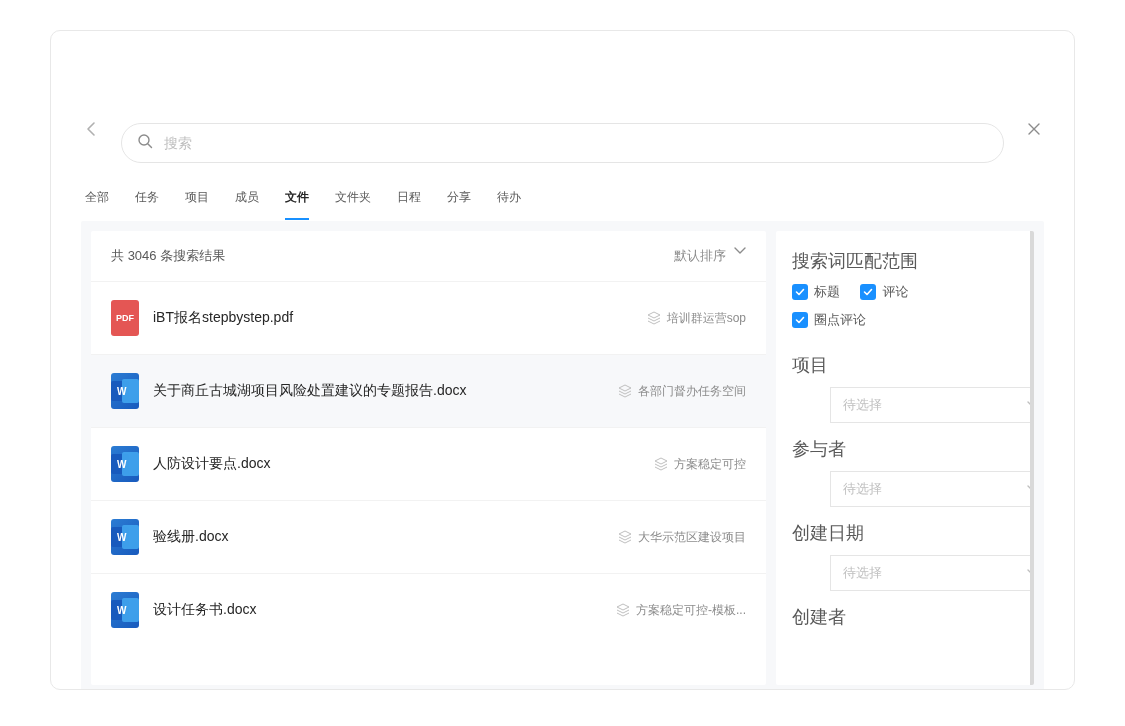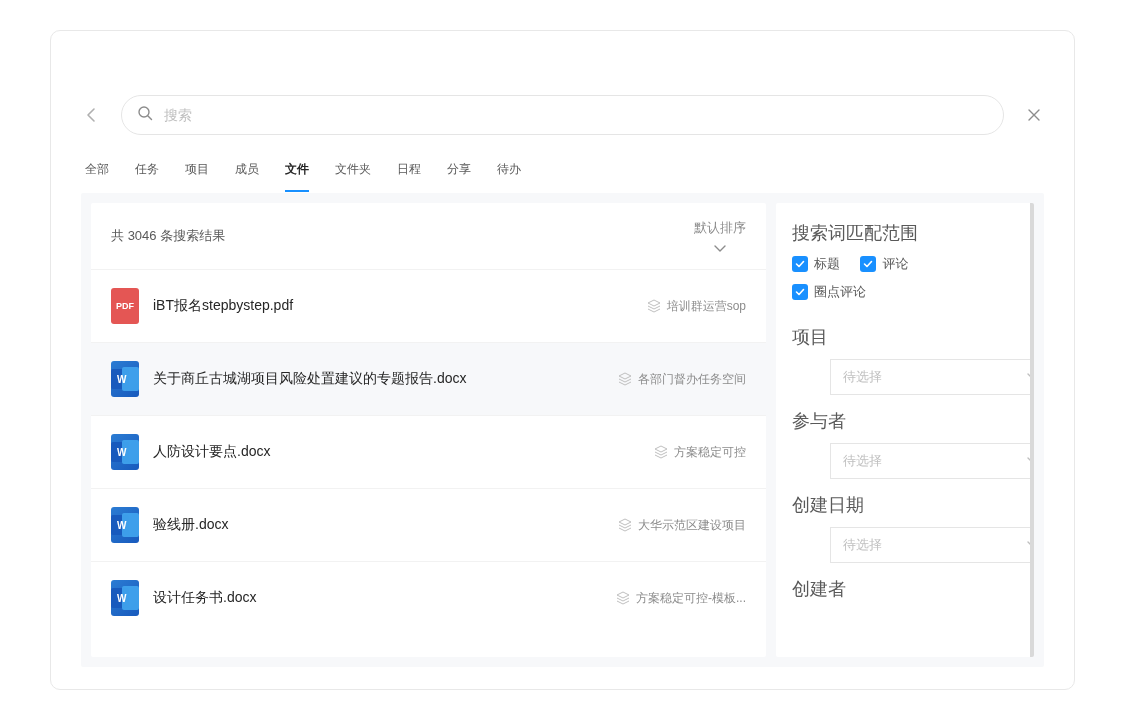--- a/index.html
+++ b/index.html
@@ -31,20 +31,21 @@
       justify-content: center;
       width: 20px;
       height: 20px;
       cursor: pointer;
       color: #b0b0b0;
       flex-shrink: 0;
     }
     .search-wrap {
       flex: 1;
       position: relative;
+      margin-top: 28px;
     }
     .search-input {
       width: 100%;
       height: 40px;
       border-radius: 20px;
       border: 1px solid #e5e5e5;
       outline: none;
       padding: 0 20px 0 42px;
       font-size: 14px;
       color: #333;
@@ -106,25 +107,24 @@
     .results-header {
       display: flex;
       align-items: center;
       justify-content: space-between;
       padding: 16px 20px;
       font-size: 13px;
       color: #595959;
     }
     .sort-trigger {
       display: inline-flex;
-      align-items: center;
+      align-items: flex-start;
       gap: 8px;
       color: #8c8c8c;
       cursor: pointer;
-      flex-direction: column;
     }
     .list { overflow: auto; flex: 1; }
     .row {
       display: flex;
       align-items: center;
       padding: 18px 20px;
       gap: 14px;
       cursor: pointer;
       border-top: 1px solid #f2f2f2;
       position: relative;

